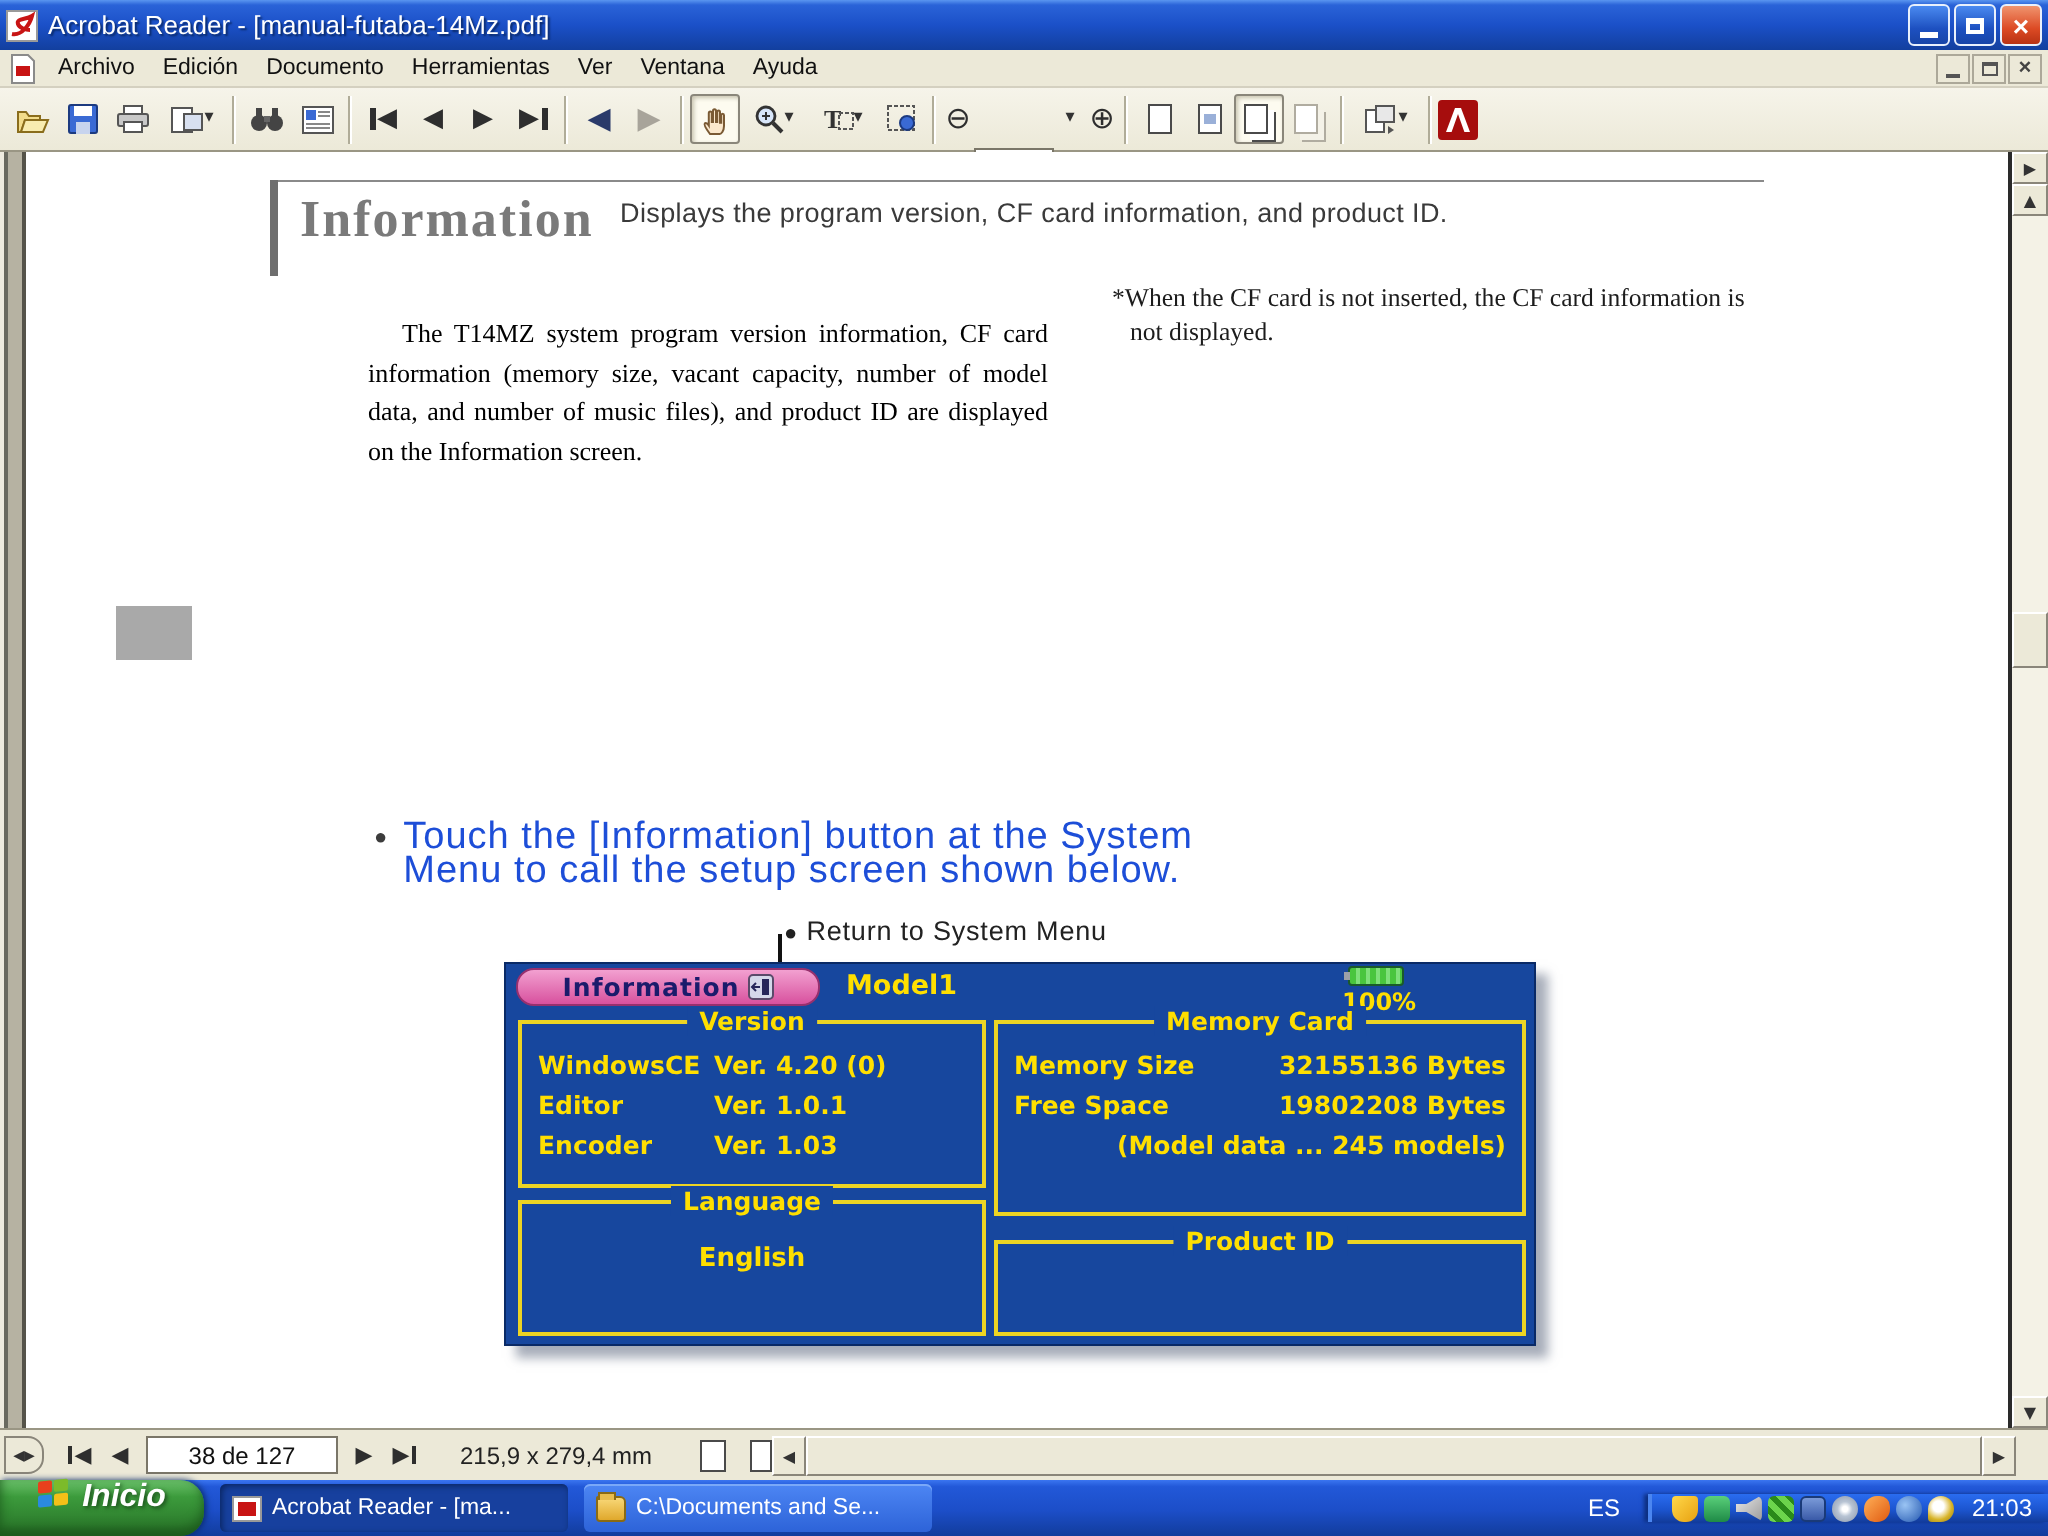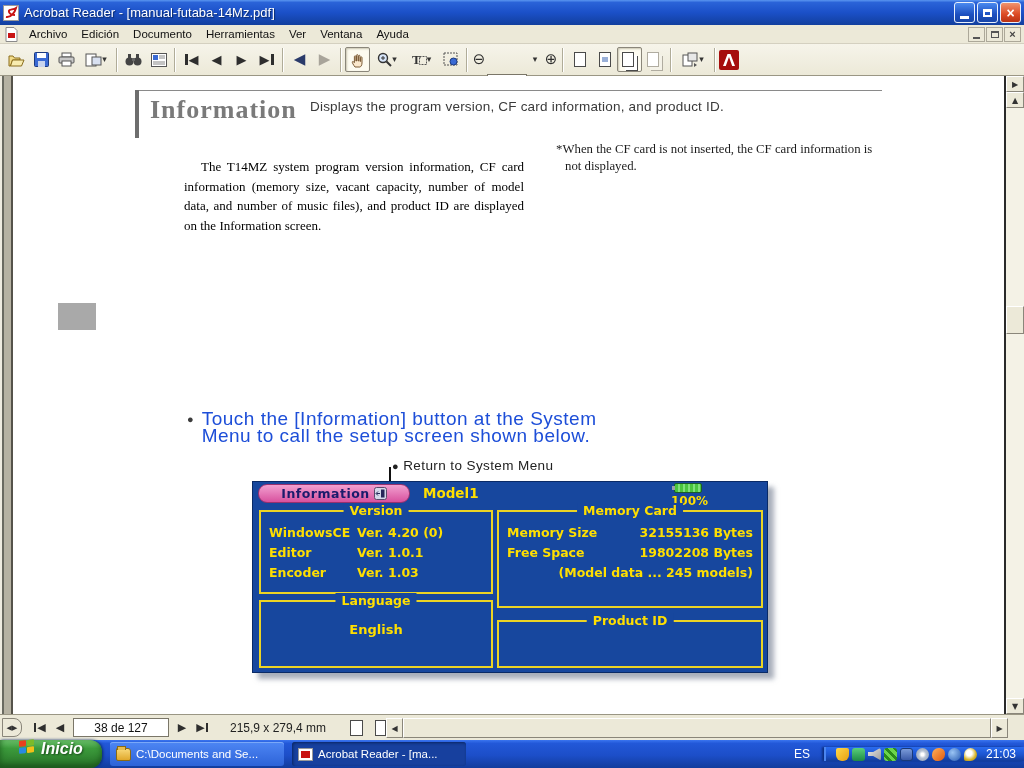--- a/index.html
+++ b/index.html
@@ -512,27 +512,27 @@
   <div class="abs taskbar">
     <div class="startbtn">
       <span class="flag">
         <i style="background:#e8401c"></i>
           <i style="background:#7cbb2a"></i>
           <i style="background:#2a8ae0"></i>
           <i style="background:#f4c018"></i>
       </span>
       <span class="slabel">Inicio</span>
     </div>
+    <div class="taskitem active">
+      <span class="ticon pdficon"></span>
+      <span>Acrobat Reader - [ma...</span>
+    </div>
     <div class="taskitem idle">
       <span class="ticon foldericon"></span>
       <span>C:\Documents and Se...</span>
-    </div>
-    <div class="taskitem active">
-      <span class="ticon pdficon"></span>
-      <span>Acrobat Reader - [ma...</span>
     </div>
     <span class="tb-spacer"></span>
     <span class="langind">ES</span>
     <div class="tray">
       <span class="trayicon" style="background:linear-gradient(135deg,#ffd84a,#e8a010);border-radius:2px 2px 6px 6px"></span>
       <span class="trayicon" style="background:linear-gradient(180deg,#5ad07a,#1e8a46)"></span>
       <span class="trayicon" style="background:linear-gradient(135deg,#e8e8e8,#9a9a9a);clip-path:polygon(0 35%,40% 35%,100% 0,100% 100%,40% 65%,0 65%)"></span>
       <span class="trayicon" style="background:repeating-linear-gradient(45deg,#6cd44c 0 3px,#2a8a1a 3px 6px)"></span>
       <span class="trayicon" style="background:linear-gradient(180deg,#7a9ad8,#3a5aa8);border:1px solid #1a3a78"></span>
       <span class="trayicon" style="background:radial-gradient(circle,#fff 15%,#b8c4d4 40%,#8894a8 100%);border-radius:50%"></span>

